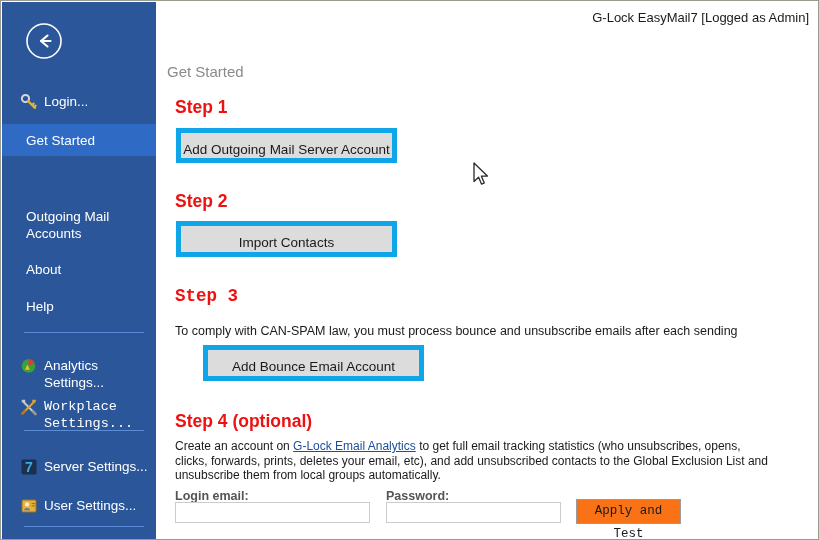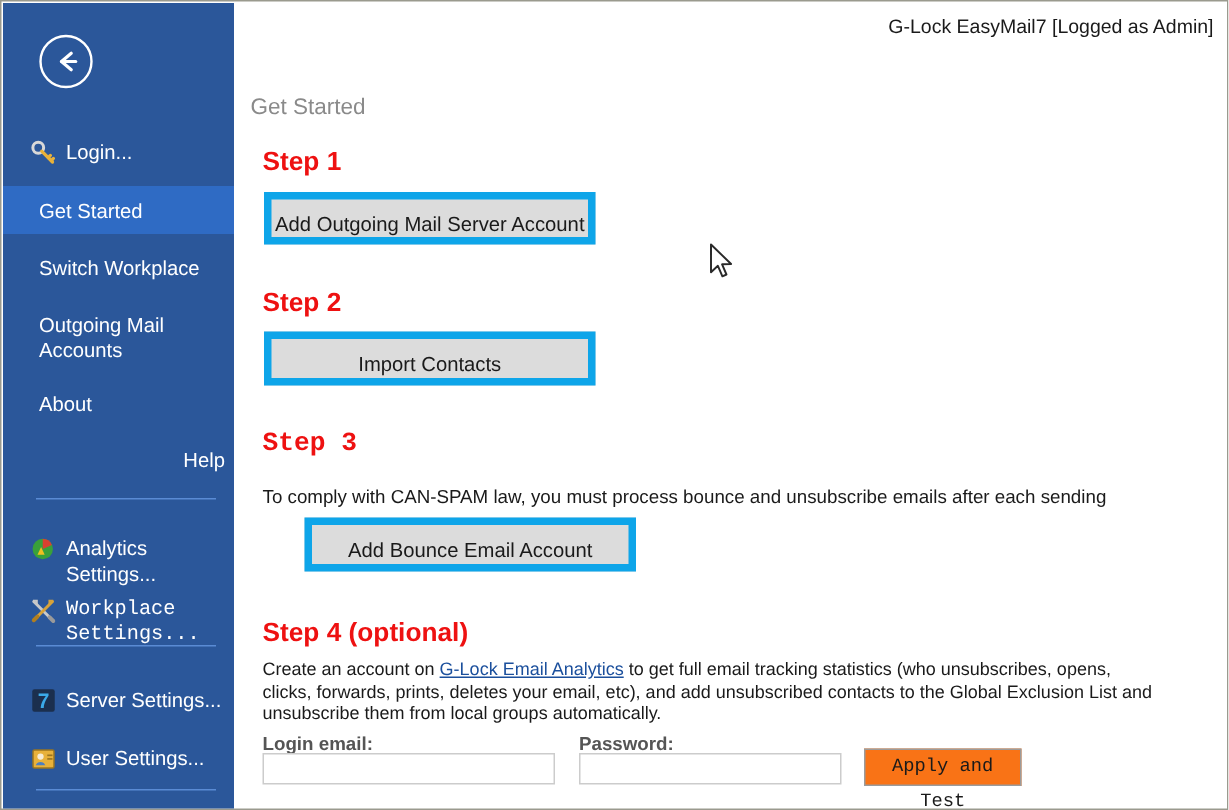--- a/index.html
+++ b/index.html
@@ -201,33 +201,30 @@
           <path d="M14.2 14 L15.6 12.6" stroke="#e8b13a" stroke-width="2.2" stroke-linecap="round"></path>
         </svg>
       </span>
       <span>Login...</span>
     </div>
 
     <div class="nav-item selected" style="top:122px; height:32px; line-height:24px; padding-top:5px;">
       <span>Get Started</span>
     </div>
 
-    <div class="nav-item" style="top:164px;">
-      <span>Switch  Workplace</span>
-    </div>
 
     <div class="nav-item" style="top:202px; width:140px;">
       <span>Outgoing Mail Accounts</span>
     </div>
 
     <div class="nav-item" style="top:255px;">
       <span>About</span>
     </div>
 
-    <div class="nav-item" style="top:292px;text-align:right;">
+    <div class="nav-item" style="top:292px;">
       <span>Help</span>
     </div>
 
     <div class="sidebar-divider" style="top:330px;"></div>
 
     <div class="nav-item has-icon" style="top:351px;">
       <span class="nav-icon">
         <svg width="18" height="18" viewBox="0 0 18 18">
           <circle cx="8.5" cy="9" r="6.8" fill="#39a03a"></circle>
           <path d="M8.5 9 L8.5 2.2 A6.8 6.8 0 0 1 14.6 6.3 Z" fill="#d94030"></path>

